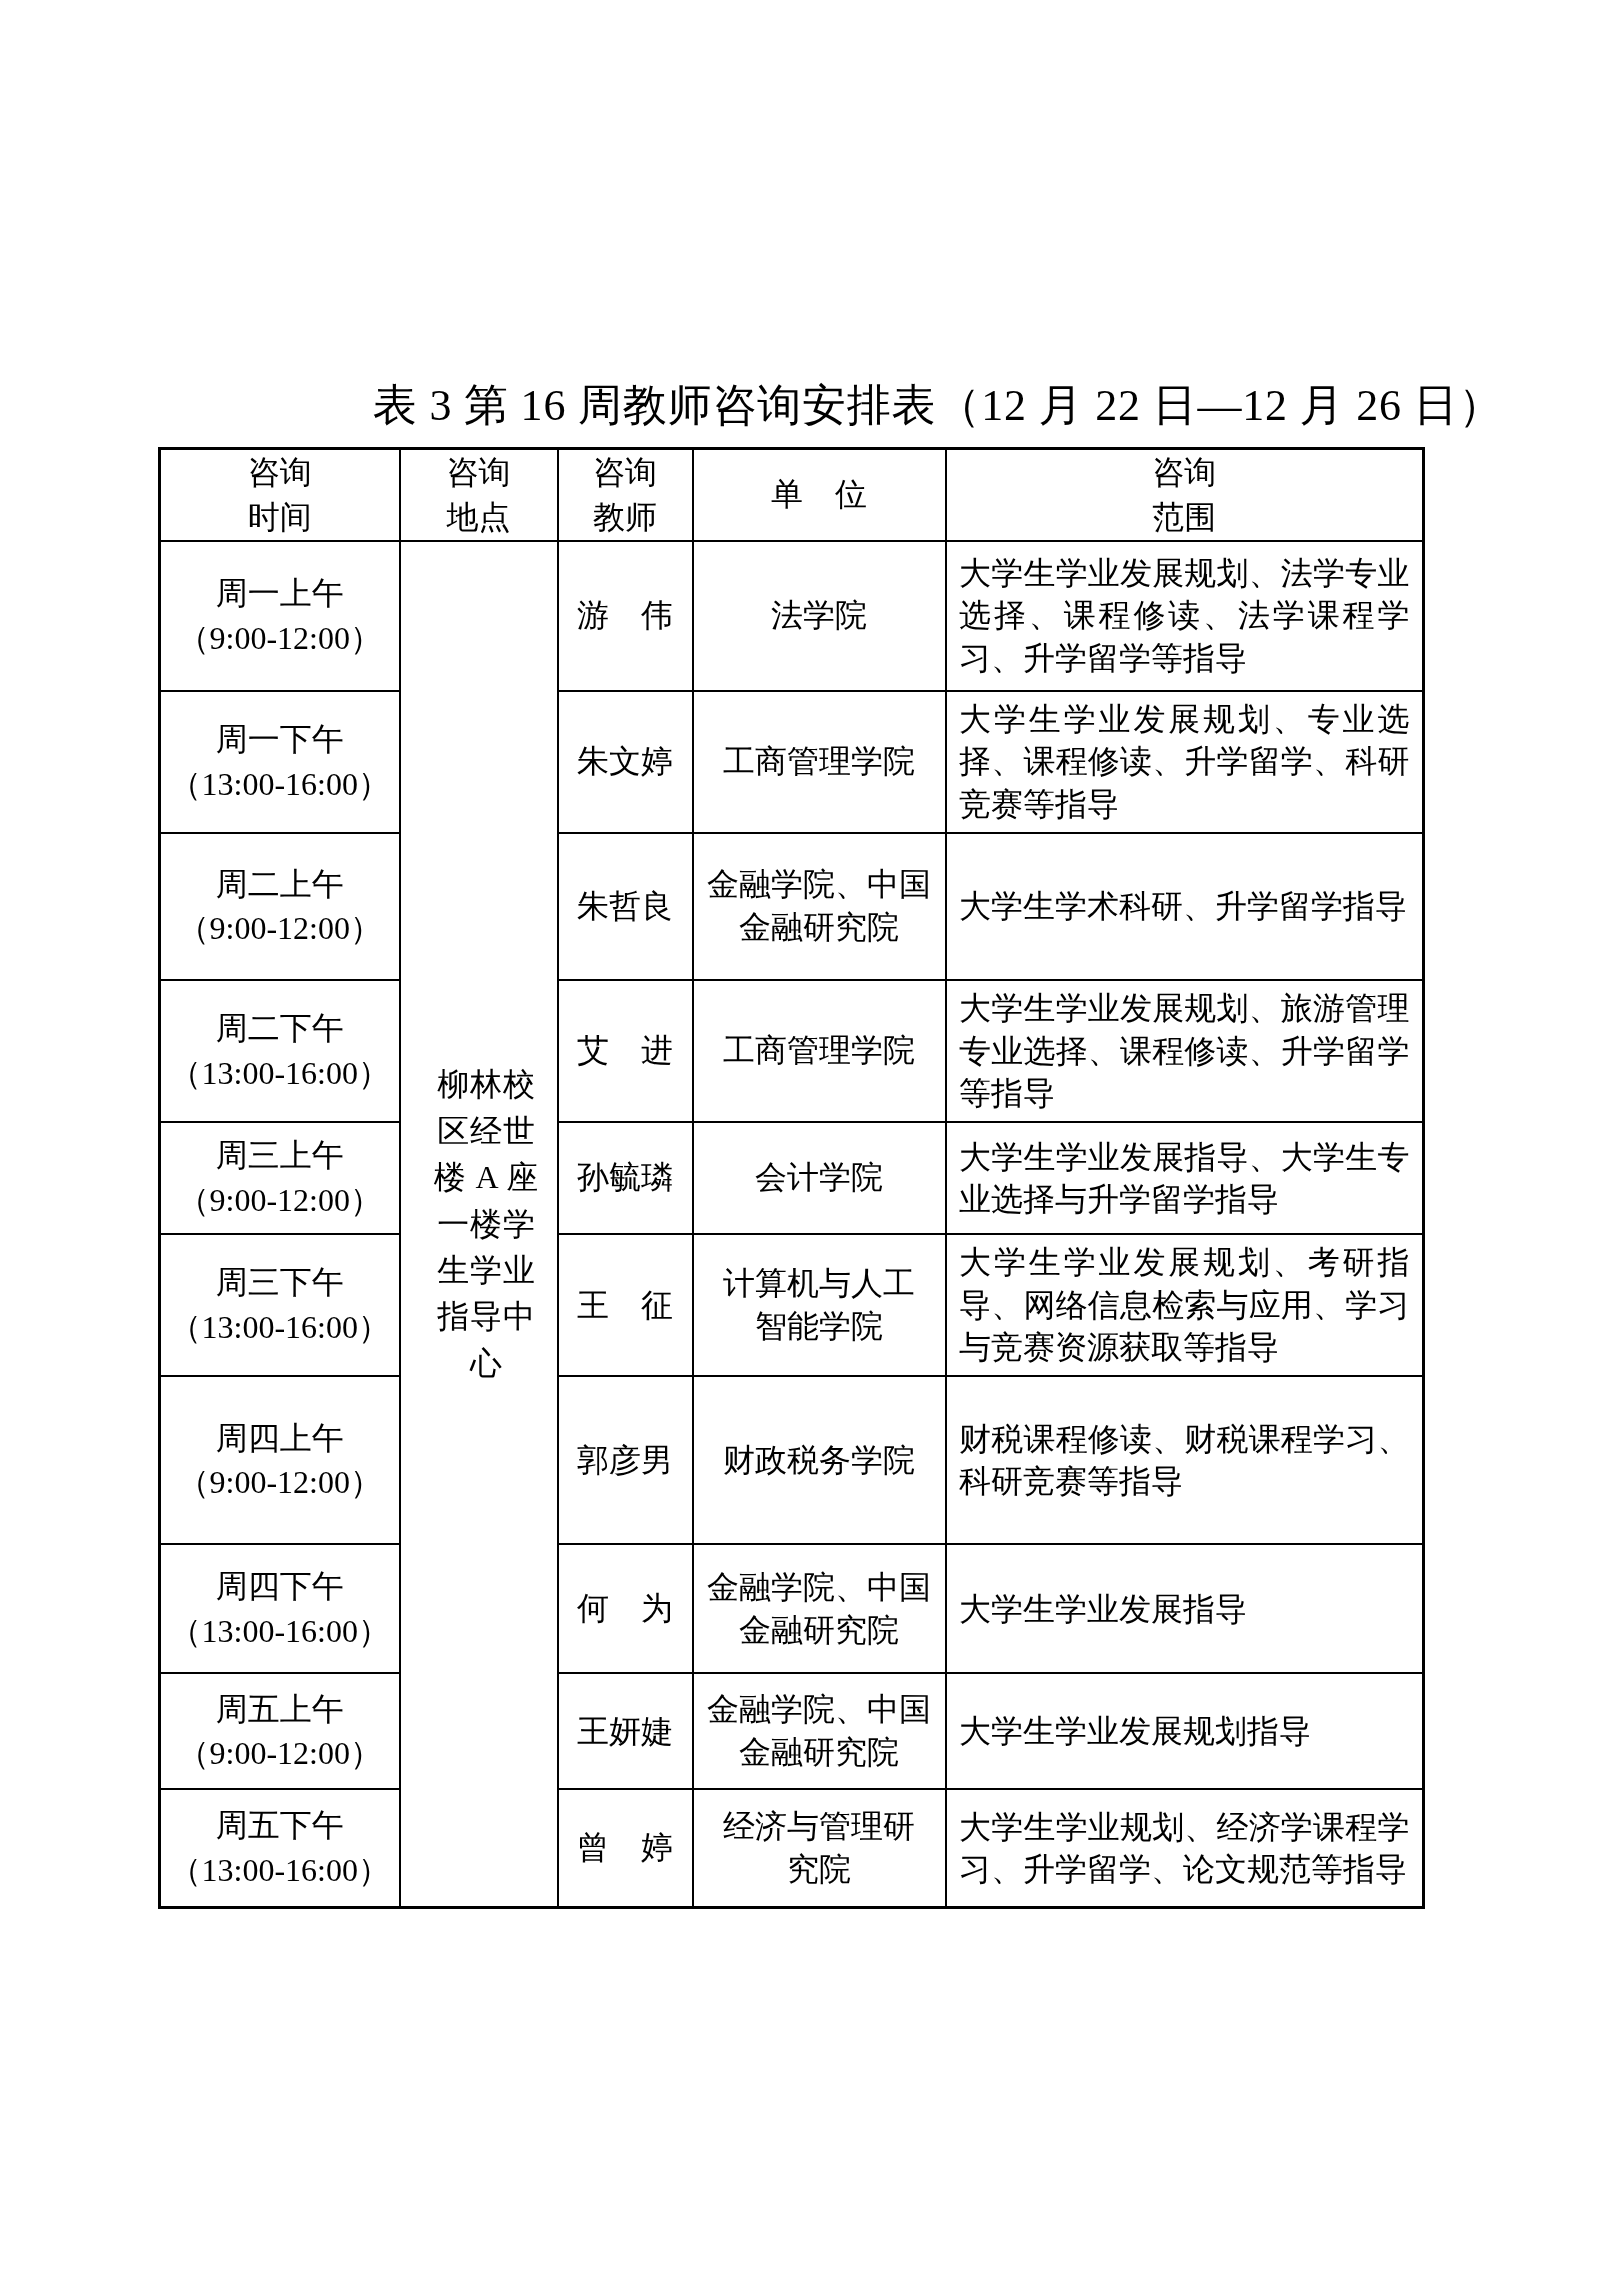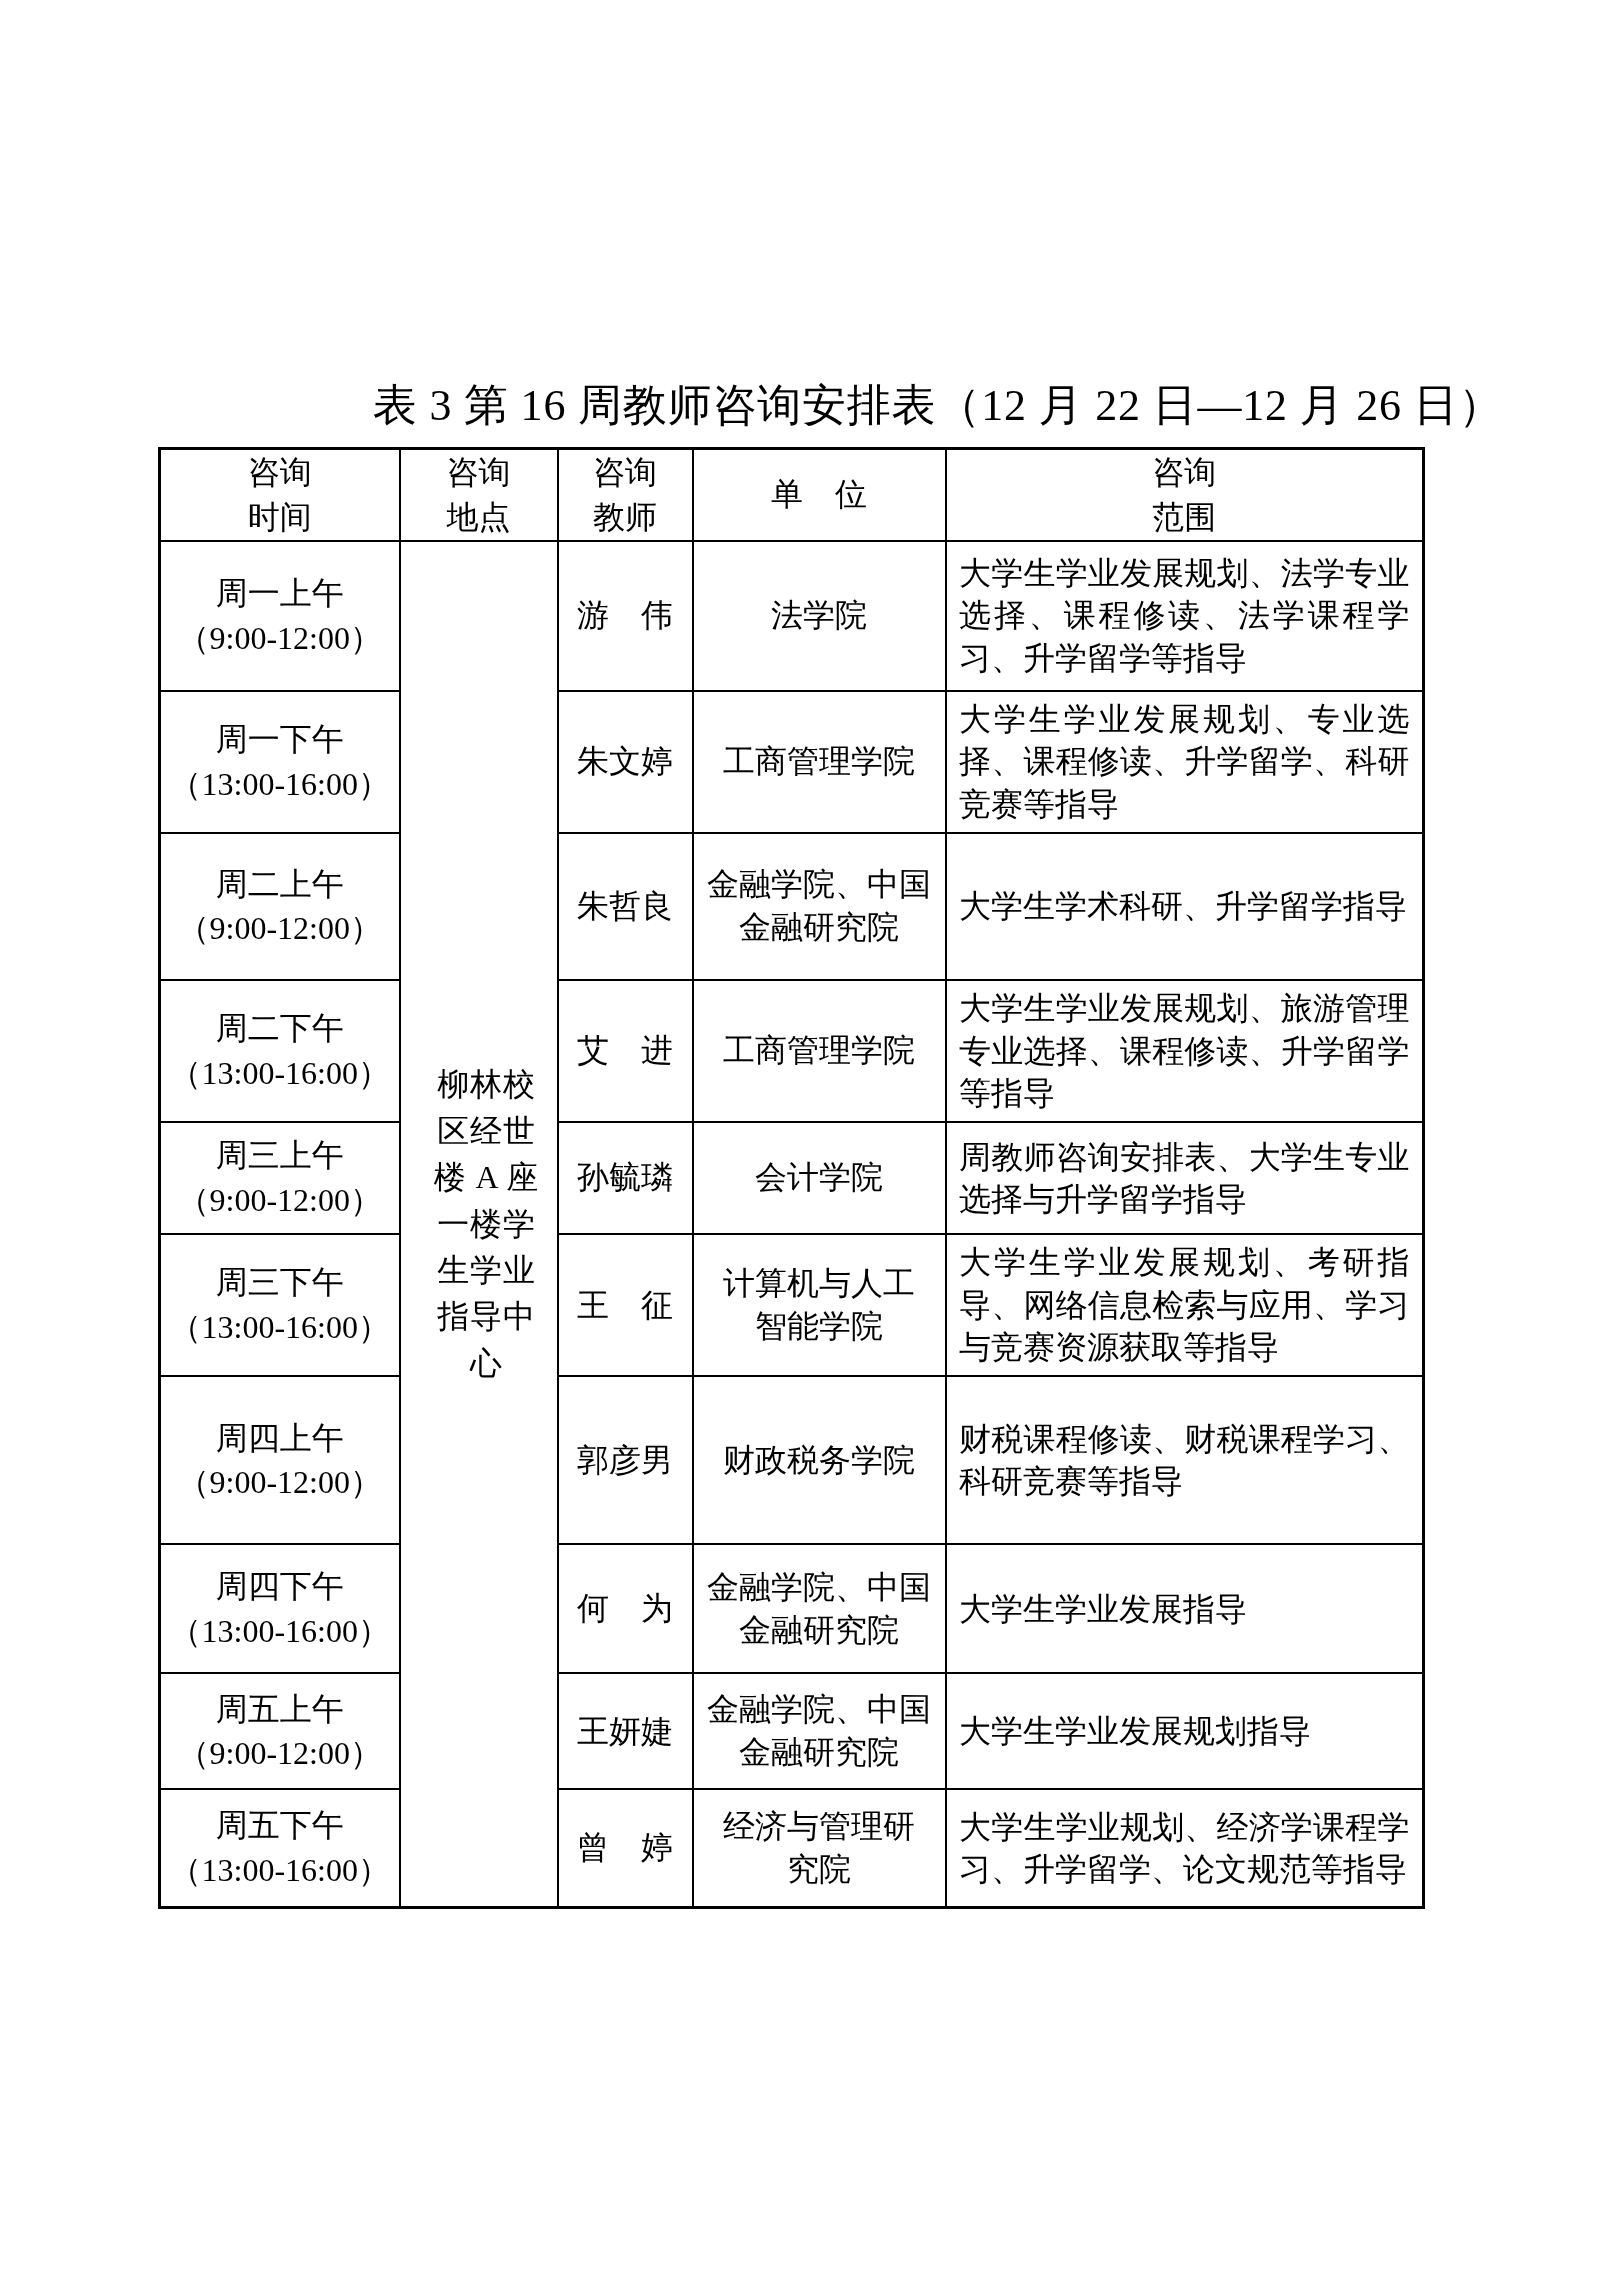--- a/index.html
+++ b/index.html
@@ -117,21 +117,21 @@
 （13:00-16:00）</td>
       <td>艾　进</td>
       <td class="unit-cell">工商管理学院</td>
       <td class="scope-cell">大学生学业发展规划、旅游管理专业选择、课程修读、升学留学等指导</td>
     </tr>
     <tr style="height:112px">
       <td class="time-cell">周三上午
 （9:00-12:00）</td>
       <td>孙毓璘</td>
       <td class="unit-cell">会计学院</td>
-      <td class="scope-cell">周教师咨询安排表、大学生专业选择与升学留学指导</td>
+      <td class="scope-cell">大学生学业发展指导、大学生专业选择与升学留学指导</td>
     </tr>
     <tr style="height:125px">
       <td class="time-cell">周三下午
 （13:00-16:00）</td>
       <td>王　征</td>
       <td class="unit-cell">计算机与人工
 智能学院</td>
       <td class="scope-cell">大学生学业发展规划、考研指导、网络信息检索与应用、学习与竞赛资源获取等指导</td>
     </tr>
     <tr style="height:168px">

